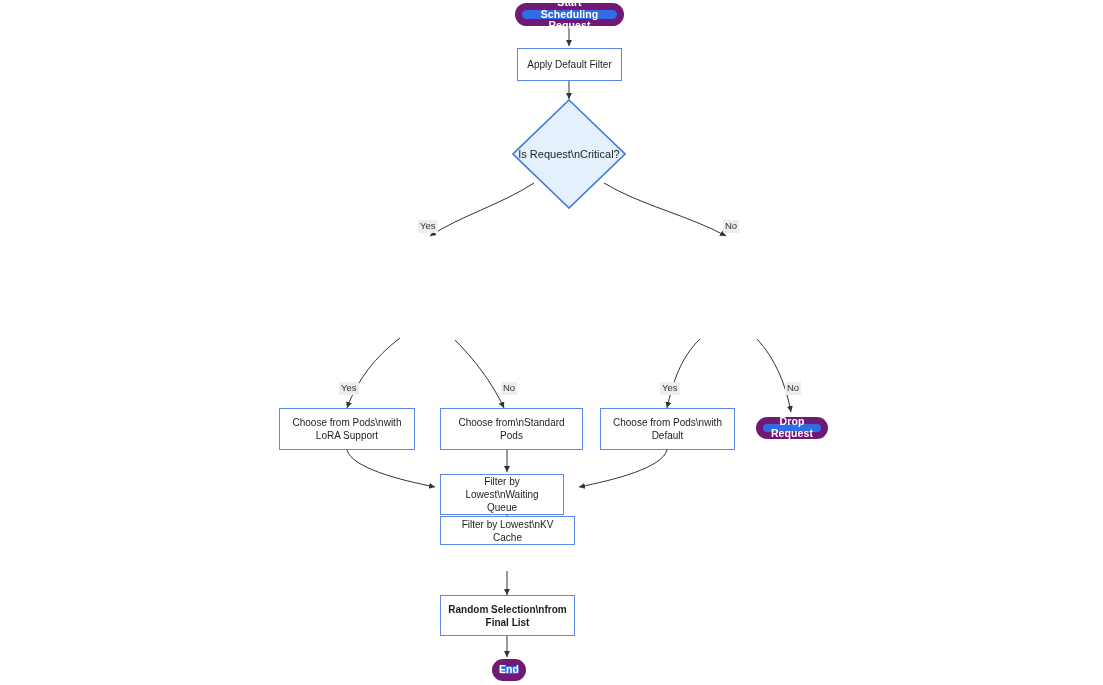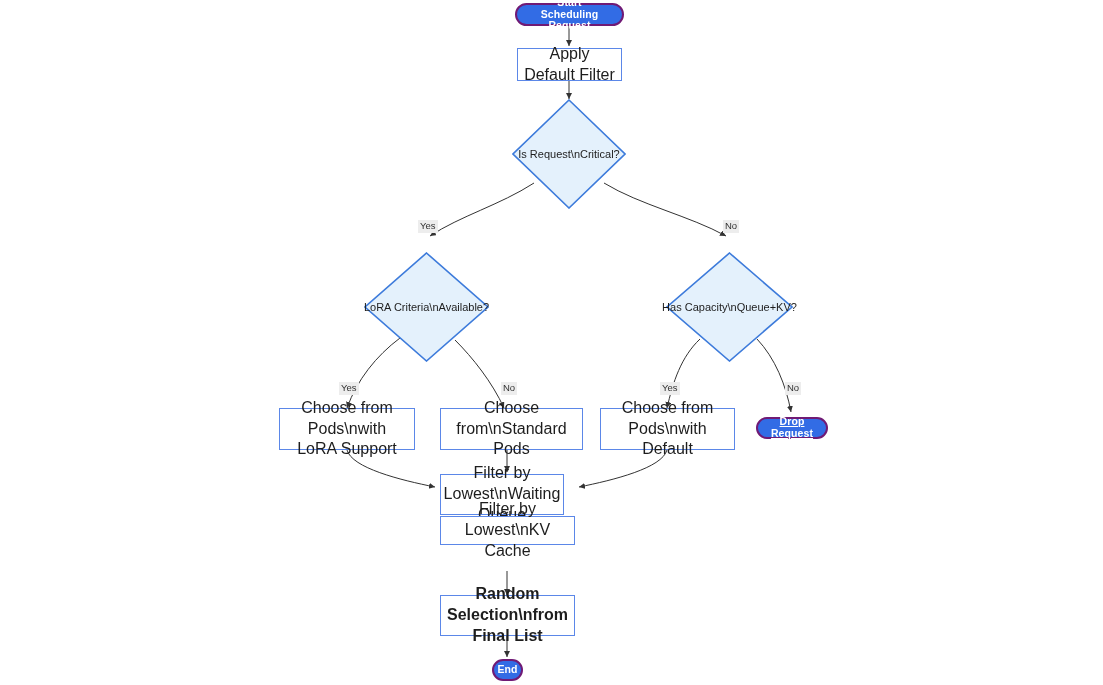--- a/index.html
+++ b/index.html
@@ -31,35 +31,35 @@
     position: absolute;
     box-sizing: border-box;
     display: flex;
     align-items: center;
     justify-content: center;
     text-align: center;
   }
   
   .terminal {
     background: #326ce5;
-    border: 2px solid #701a75;
+    border: 7px solid #701a75;
     border-radius: 999px;
     color: #ffffff;
     font-size: 10.5px;
     font-weight: bold;
     letter-spacing: 0.1px;
     padding: 0 10px;
     line-height: 1.1;
   }
   
   .process {
     background: #ffffff;
     border: 1px solid #5b87e8;
     color: #1d1d1d;
-    font-size: 16px;
+    font-size: 10px;
     line-height: 1.3;
     padding: 0 6px;
   }
   .process .lines {
     display: block;
   }
   .process .l2 {
     display: block;
   }
   
@@ -150,33 +150,21 @@
     <span>Apply Default Filter</span>
   </div>
 
   <div class="decision-wrap" style="left:512px; top:99px; width:114px; height:110px;">
     <svg class="decision-shape" viewBox="0 0 114 110" preserveAspectRatio="none">
       <polygon points="57,1 113,55 57,109 1,55" fill="#e4f1fc" stroke="#3d7bdb" stroke-width="1.6"></polygon>
     </svg>
     <div class="decision-label">Is Request\nCritical?</div>
   </div>
 
-  <div class="decision-wrap" style="left:364px; top:252px; width:125px; height:110px;">
-    <svg class="decision-shape" viewBox="0 0 125 110" preserveAspectRatio="none">
-      <polygon points="62.5,1 124,55 62.5,109 1,55" fill="#e4f1fc" stroke="#3d7bdb" stroke-width="1.6"></polygon>
-    </svg>
-    <div class="decision-label">LoRA Criteria\nAvailable?</div>
-  </div>
-
-  <div class="decision-wrap" style="left:666px; top:252px; width:127px; height:110px;">
-    <svg class="decision-shape" viewBox="0 0 127 110" preserveAspectRatio="none">
-      <polygon points="63.5,1 126,55 63.5,109 1,55" fill="#e4f1fc" stroke="#3d7bdb" stroke-width="1.6"></polygon>
-    </svg>
-    <div class="decision-label">Has Capacity\nQueue+KV?</div>
-  </div>
+
 
   <div class="node process" style="left:279px; top:408px; width:136px; height:42px;">
     <span class="lines">
       <span>Choose from Pods\nwith</span>
       <span class="l2">LoRA Support</span>
     </span>
   </div>
 
   <div class="node process" style="left:440px; top:408px; width:143px; height:42px;">
     <span class="lines">
@@ -185,21 +173,21 @@
     </span>
   </div>
 
   <div class="node process" style="left:600px; top:408px; width:135px; height:42px;">
     <span class="lines">
       <span>Choose from Pods\nwith</span>
       <span class="l2">Default</span>
     </span>
   </div>
 
-  <div class="node terminal" style="left:756px; top:417px; width:72px; height:22px;text-decoration:underline;">
+  <div class="node terminal" style="left:756px; top:417px; width:72px; height:22px;">
     <span>Drop Request</span>
   </div>
 
   <div class="node process" style="left:440px; top:474px; width:124px; height:41px;">
     <span class="lines">
       <span>Filter by Lowest\nWaiting</span>
       <span class="l2">Queue</span>
     </span>
   </div>
 

